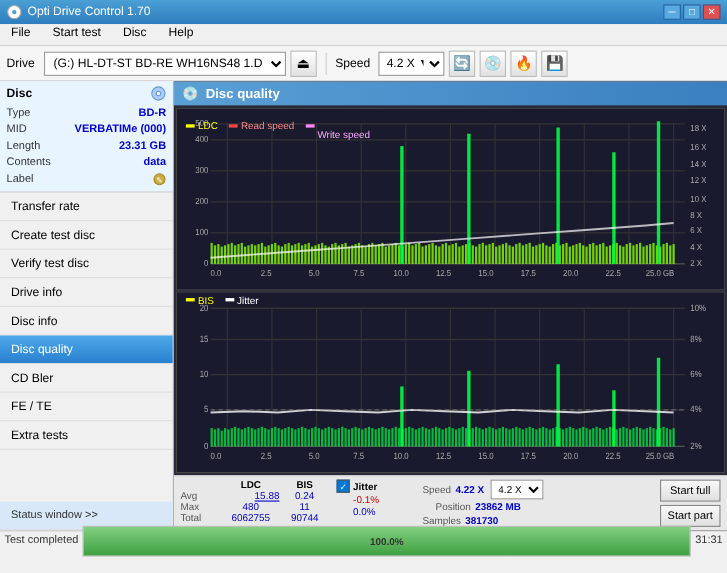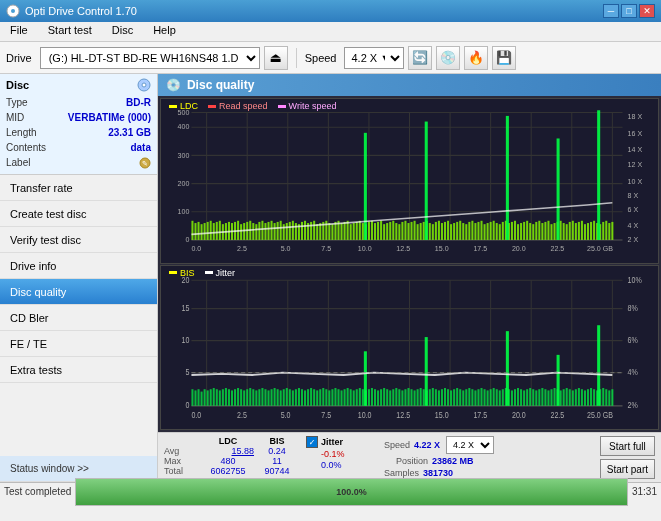--- a/index.html
+++ b/index.html
@@ -347,20 +347,23 @@
       </div>
       <div class="nav-item">
         <span>Create test disc</span>
       </div>
       <div class="nav-item">
         <span>Verify test disc</span>
       </div>
       <div class="nav-item">
         <span>Drive info</span>
       </div>
+      <div class="nav-item">
+        <span>Disc info</span>
+      </div>
       <div class="nav-item active">
         <span>Disc quality</span>
       </div>
       <div class="nav-item">
         <span>CD Bler</span>
       </div>
       <div class="nav-item">
         <span>FE / TE</span>
       </div>
       <div class="nav-item">
@@ -387,21 +390,21 @@
           <div class="legend-item">
             <div class="legend-dot" style="background:#ffff00;"></div>
             <span style="color:#ffff00;">LDC</span>
           </div>
           <div class="legend-item">
             <div class="legend-dot" style="background:#ff4444;"></div>
             <span style="color:#ff8888;">Read speed</span>
           </div>
           <div class="legend-item">
             <div class="legend-dot" style="background:#ff88ff;"></div>
-            <span style="color:#ffaaff;">Write speed</span>
+            <span style="color:#ffaaff;margin-top:16px;">Write speed</span>
           </div>
         </div>
         <svg width="100%" height="100%" viewBox="0 0 490 145" preserveAspectRatio="none">
 
           <rect width="490" height="145" fill="#1a1a2e"></rect>
 
           <line x1="45" y1="12" x2="45" y2="125" stroke="#333" stroke-width="1"></line>
           <line x1="85" y1="12" x2="85" y2="125" stroke="#333" stroke-width="1"></line>
           <line x1="125" y1="12" x2="125" y2="125" stroke="#333" stroke-width="1"></line>
           <line x1="165" y1="12" x2="165" y2="125" stroke="#333" stroke-width="1"></line>

